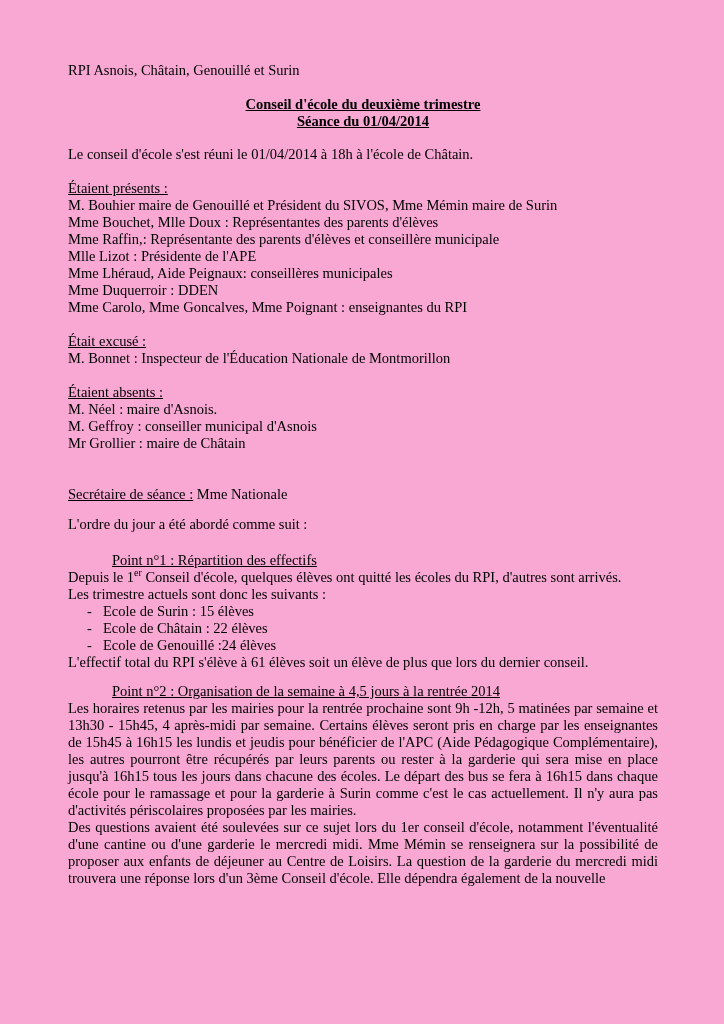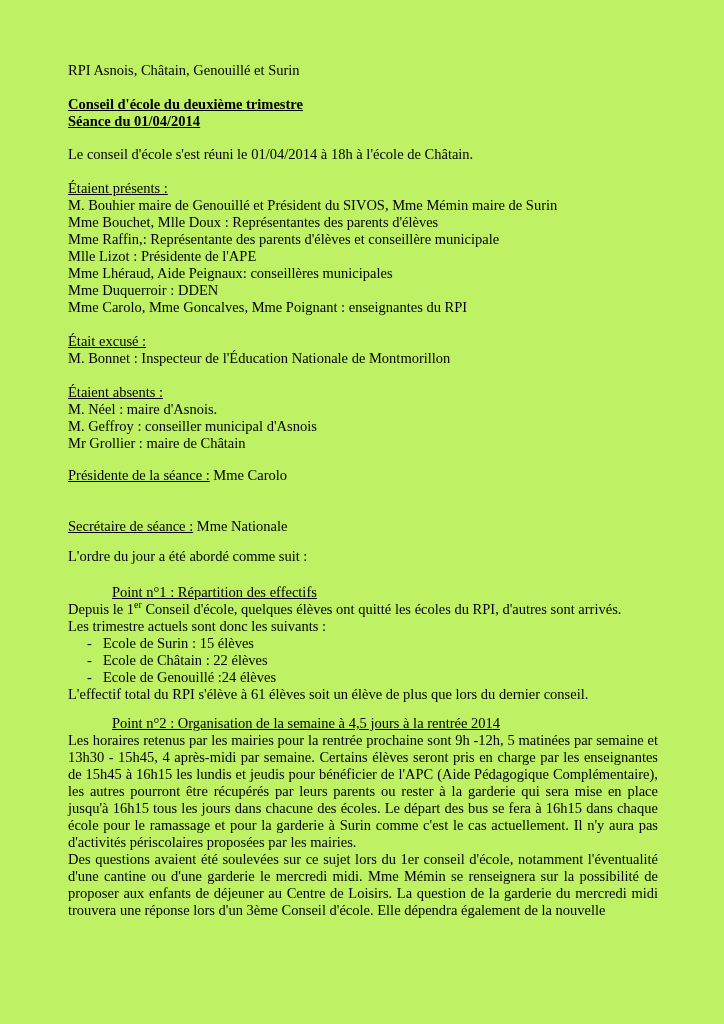--- a/index.html
+++ b/index.html
@@ -2,30 +2,30 @@
 <html><head>
 <meta charset="utf-8">
 <style>
   * { margin: 0; padding: 0; box-sizing: border-box; }
   html, body { background: #ffffff; }
   .page {
     position: relative;
     width: 724px;
     height: 1024px;
     margin: 0 auto;
-    background: #bef264;
+    background: #f9a8d4;
     color: #000000;
     font-family: "Liberation Serif", serif;
     font-size: 14.5px;
     line-height: 17px;
     padding: 62px 66px 0 68px;
     overflow: hidden;
   }
   .line { white-space: normal; }
-  .doc-title-block { margin-top: 17px; }
+  .doc-title-block { margin-top: 17px; text-align: center; }
   .doc-title-block .title-text {
     font-weight: bold;
     text-decoration: underline;
   }
   .intro { margin-top: 16px; }
   .sec { margin-top: 17px; }
   .sec-heading { text-decoration: underline; }
   .role-line.president { margin-top: 15px; }
   .role-line.secretary { margin-top: 34px; }
   .role-label { text-decoration: underline; }
@@ -69,23 +69,20 @@
     <div class="line">M. Bonnet : Inspecteur de l'Éducation Nationale de Montmorillon</div>
   </section>
 
   <section class="sec">
     <div class="line sec-heading">Étaient absents :</div>
     <div class="line">M. Néel : maire d'Asnois.</div>
     <div class="line">M. Geffroy : conseiller municipal d'Asnois</div>
     <div class="line">Mr Grollier : maire de Châtain</div>
   </section>
 
-  <div class="line role-line president">
-    <span class="role-label">Présidente de la séance :</span><span> Mme Carolo</span>
-  </div>
 
   <div class="line role-line secretary">
     <span class="role-label">Secrétaire de séance :</span><span> Mme Nationale</span>
   </div>
 
   <div class="line agenda">L'ordre du jour a été abordé comme suit :</div>
 
   <section>
     <div class="line point-heading point1-heading">
       <span class="point-heading-text">Point n°1 : Répartition des effectifs</span>

